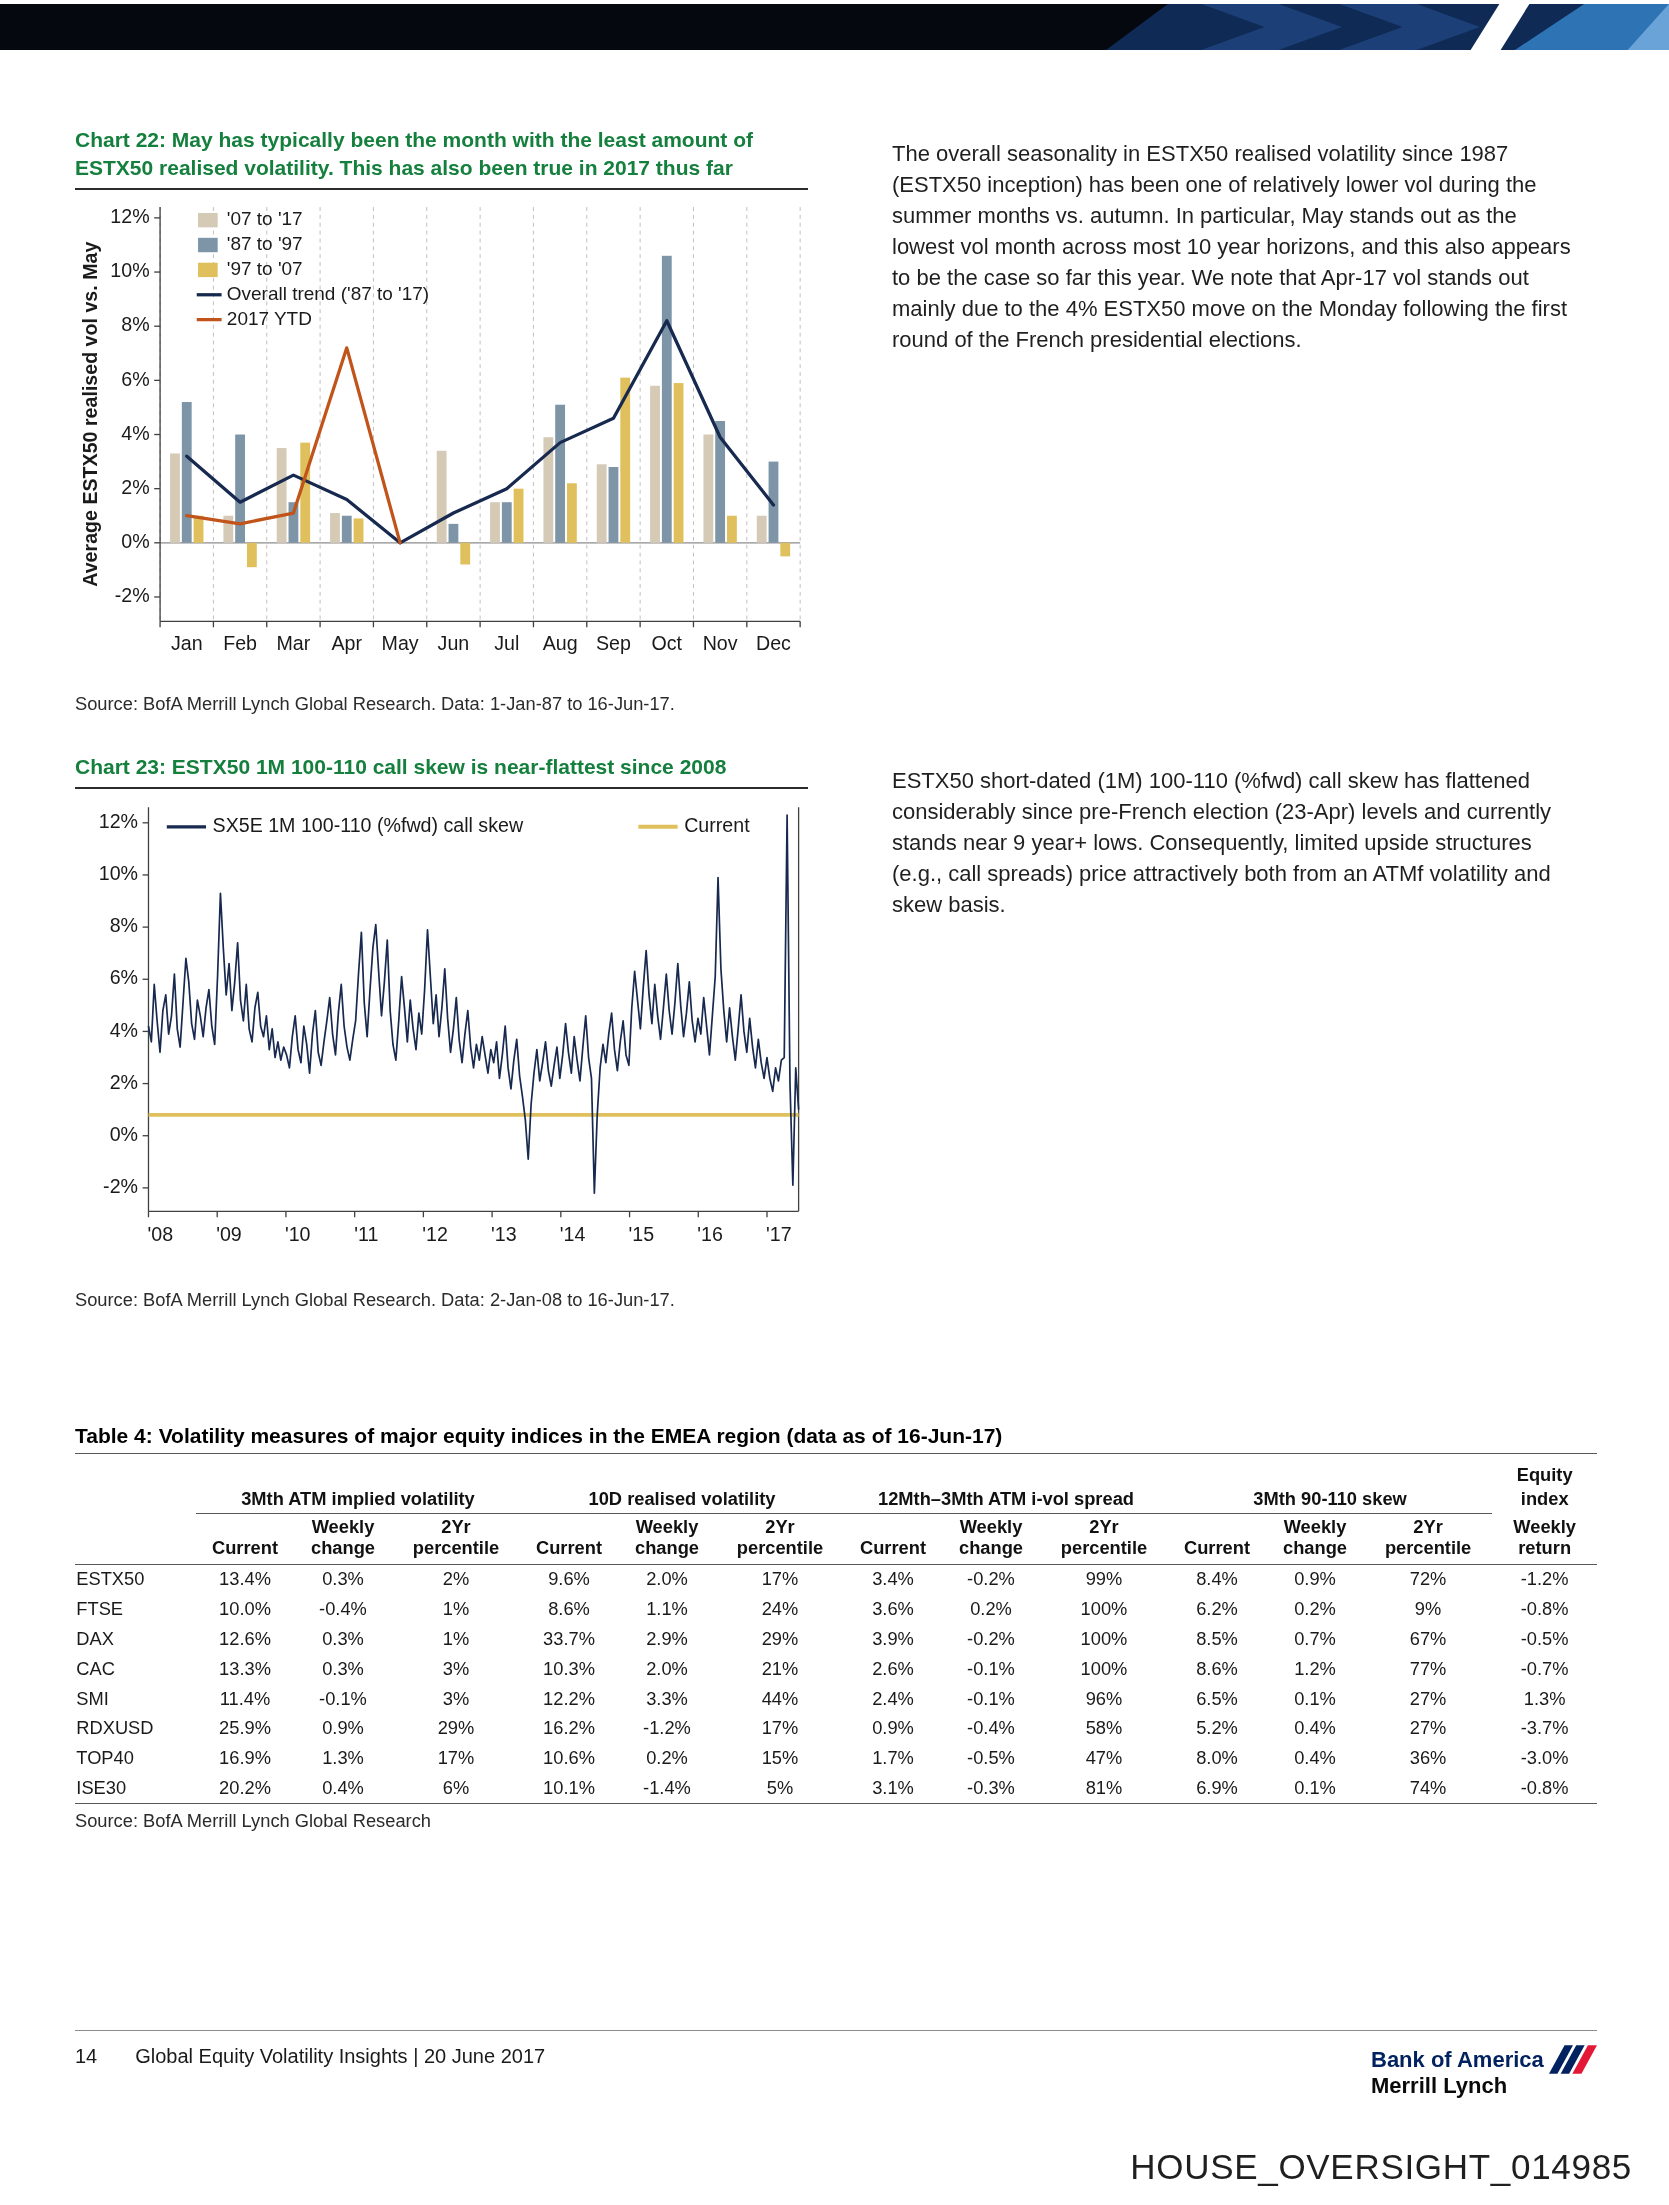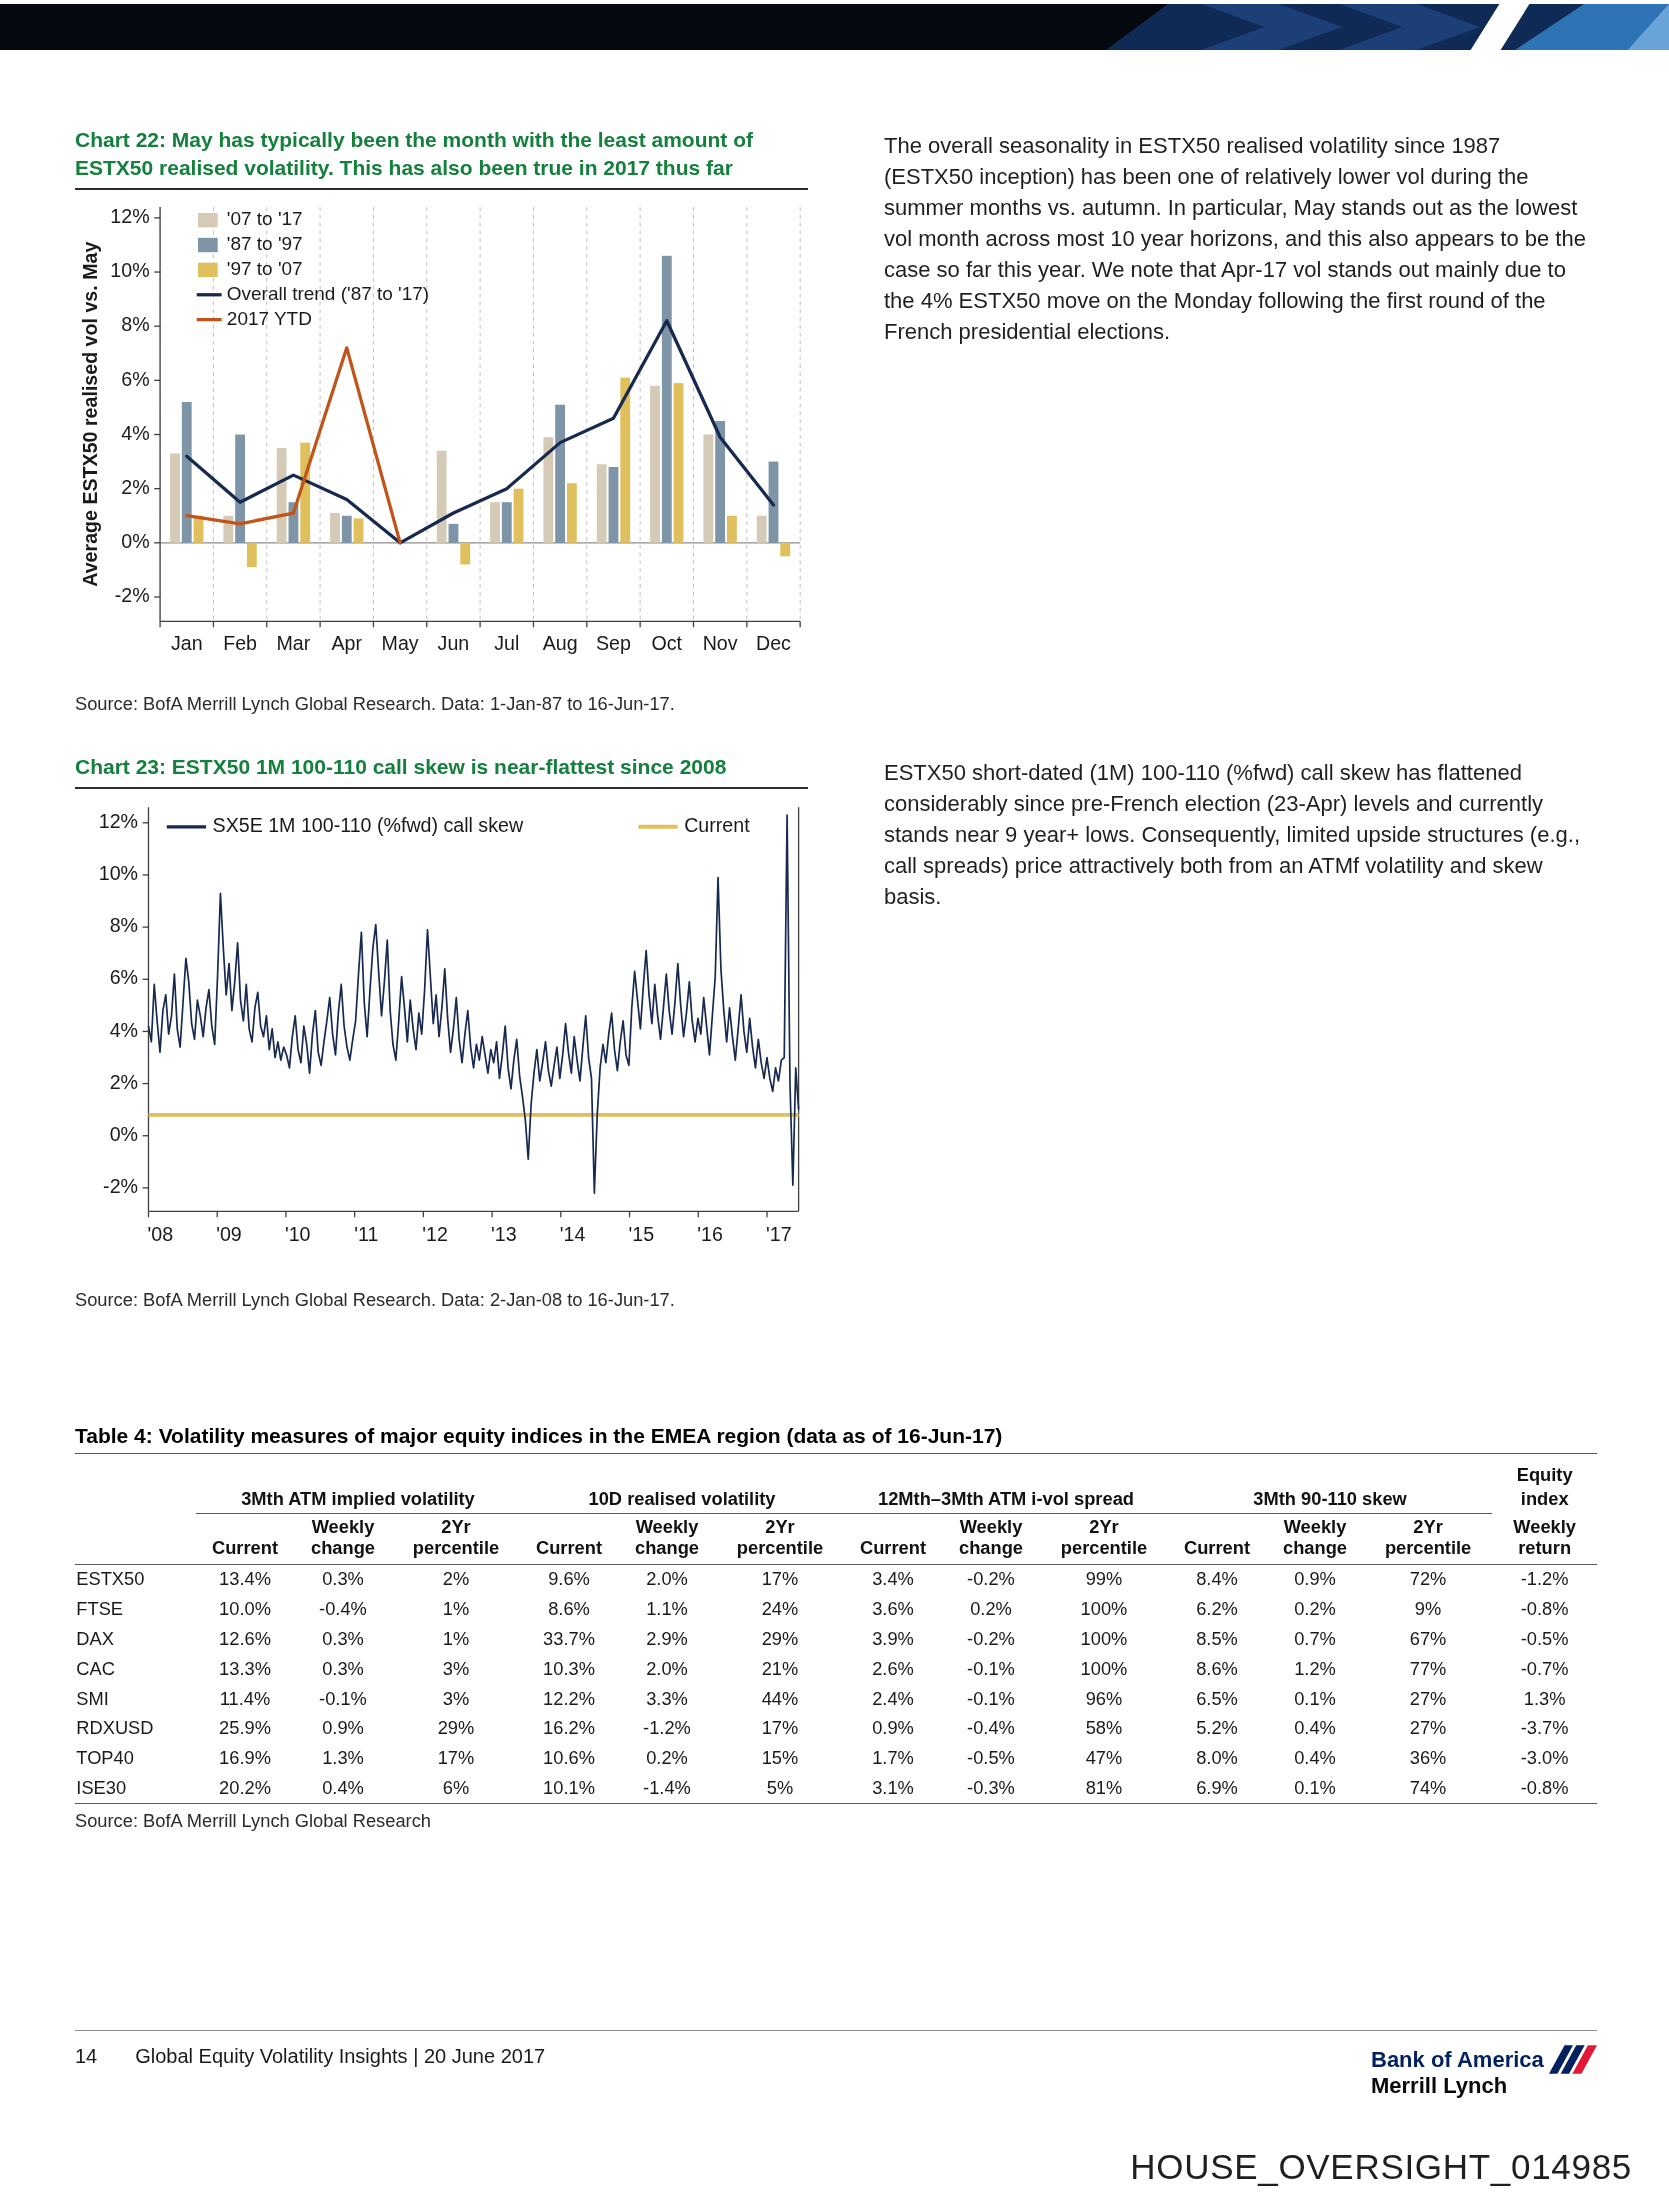--- a/index.html
+++ b/index.html
@@ -14,21 +14,21 @@
   .tb-chev2{left:1339px;width:141px;background:#1c3f78;clip-path:polygon(0 0,55% 0,100% 50%,55% 100%,0 100%,45% 50%);}
   .tb-white{left:1485px;width:30px;background:#ffffff;transform:skewX(-32deg);}
   .tb-light{left:1515px;width:154px;background:#2e74b5;clip-path:polygon(45% 0,100% 0,100% 100%,0 100%);}
   .tb-light2{left:1610px;width:59px;background:#6aa3d8;clip-path:polygon(100% 0,100% 100%,30% 100%);}
 
   .row{position:absolute;left:75px;width:1522px;display:flex;}
   .row1{top:126px;}
   .row2{top:753px;}
   .col-chart{width:733px;flex:none;}
   .col-text{width:717px;flex:none;margin-left:72px;}
-  .col-text p{margin:4px;font-size:22px;line-height:31px;color:#1f1f1f;}
+  .col-text p{margin:12px;font-size:22px;line-height:31px;color:#1f1f1f;}
 
   .chart-title{font-size:21px;line-height:27.5px;font-weight:bold;color:#15803d;
     border-bottom:2px solid #2b2b2b;padding-bottom:6.5px;margin-bottom:9.2px;}
   .source{font-size:18.3px;color:#2b2b2b;margin-top:6.5px;}
   svg{display:block;}
   svg text{font-family:"Liberation Sans","DejaVu Sans",sans-serif;}
 
   
   .table-block{position:absolute;left:75px;top:1424px;width:1522px;}
   .table-title{font-size:21px;font-weight:bold;color:#000;border-bottom:1.3px solid #595959;padding-bottom:5.2px;}

